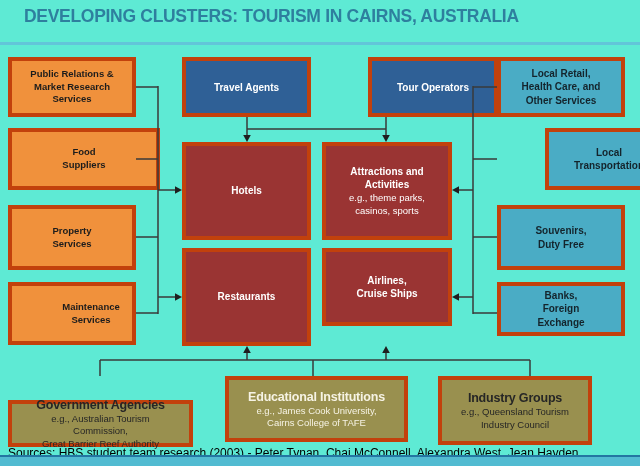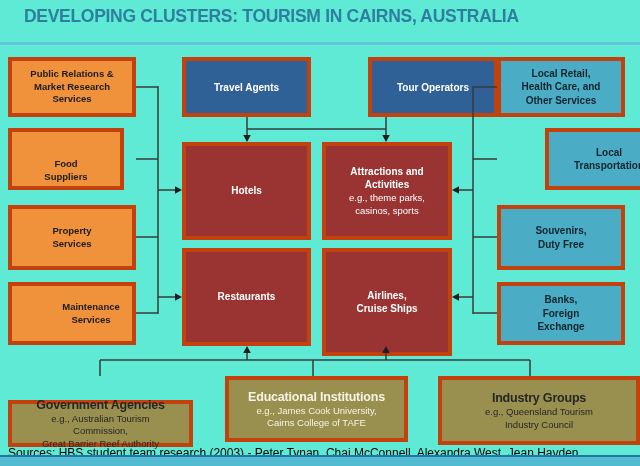--- a/index.html
+++ b/index.html
@@ -20,36 +20,36 @@
   .supplier   { background:#F0913C; color:#1c1c1c; font-weight:bold; font-size:9.5px; line-height:1.35; }
   .distribution { background:#2F6096; color:#ffffff; font-weight:bold; font-size:10px; line-height:1.3; }
   .core       { background:#9A3433; color:#ffffff; font-weight:bold; font-size:10px; line-height:1.35; }
   .core .examples { font-weight:normal; font-size:9.5px; }
   .service    { background:#4AACC5; color:#14242c; font-weight:bold; font-size:10px; line-height:1.35; }
   .institution { background:#99904F; color:#262626; line-height:1.3; }
   .institution .name { font-size:12.5px; font-weight:bold; letter-spacing:-0.2px; }
   .institution .examples { font-size:9.5px; }
   .institution.light-text { color:#F6F3E4; }
   #box-pr          { left:8px;   top:57px;  width:128px; height:60px; }
-  #box-food        { left:8px;   top:128px; width:116px; height:62px;justify-content:flex-end; }
+  #box-food        { left:8px;   top:128px; width:152px; height:62px; }
   #box-property    { left:8px;   top:205px; width:128px; height:65px; }
   #box-maintenance { left:8px;   top:282px; width:128px; height:63px;padding-left:40px; }
   #box-travel      { left:182px; top:57px;  width:129px; height:60px; }
   #box-tour        { left:322px; top:57px;  width:130px; height:60px;margin-left:46px; }
   #box-hotels      { left:182px; top:142px; width:129px; height:98px; }
   #box-attractions { left:322px; top:142px; width:130px; height:98px; }
   #box-restaurants { left:182px; top:248px; width:129px; height:98px; }
-  #box-airlines    { left:322px; top:248px; width:130px; height:108px; }
+  #box-airlines    { left:322px; top:248px; width:130px; height:78px; }
   #box-retail      { left:497px; top:57px;  width:128px; height:60px; }
   #box-transport   { left:497px; top:128px; width:128px; height:62px;margin-left:48px; }
   #box-souvenirs   { left:497px; top:205px; width:128px; height:65px; }
-  #box-banks       { left:497px; top:282px; width:128px; height:63px; }
+  #box-banks       { left:497px; top:282px; width:128px; height:54px; }
   #box-gov         { left:8px;   top:376px; width:185px; height:47px;margin-top:24px; }
   #box-edu         { left:225px; top:376px; width:183px; height:66px; }
-  #box-industry    { left:438px; top:376px; width:202px; height:69px; }
+  #box-industry    { left:438px; top:376px; width:154px; height:69px; }
   #connectors { position:absolute; left:0; top:0; width:640px; height:466px; pointer-events:none; }
   #connectors line { stroke:#3A3A3A; stroke-width:1.5; }
   #connectors polygon { fill:#1f1f1f; }
   #sources-note { position:absolute; left:8px; top:446px; font-size:12px; color:#000000; white-space:nowrap; }
   #footer-bar { position:absolute; left:0; top:455px; width:640px; height:11px; box-sizing:border-box;
                 background:#52BBD1; border-top:2px solid #2376A2; }
 </style>
 </head>
 <body>
 

